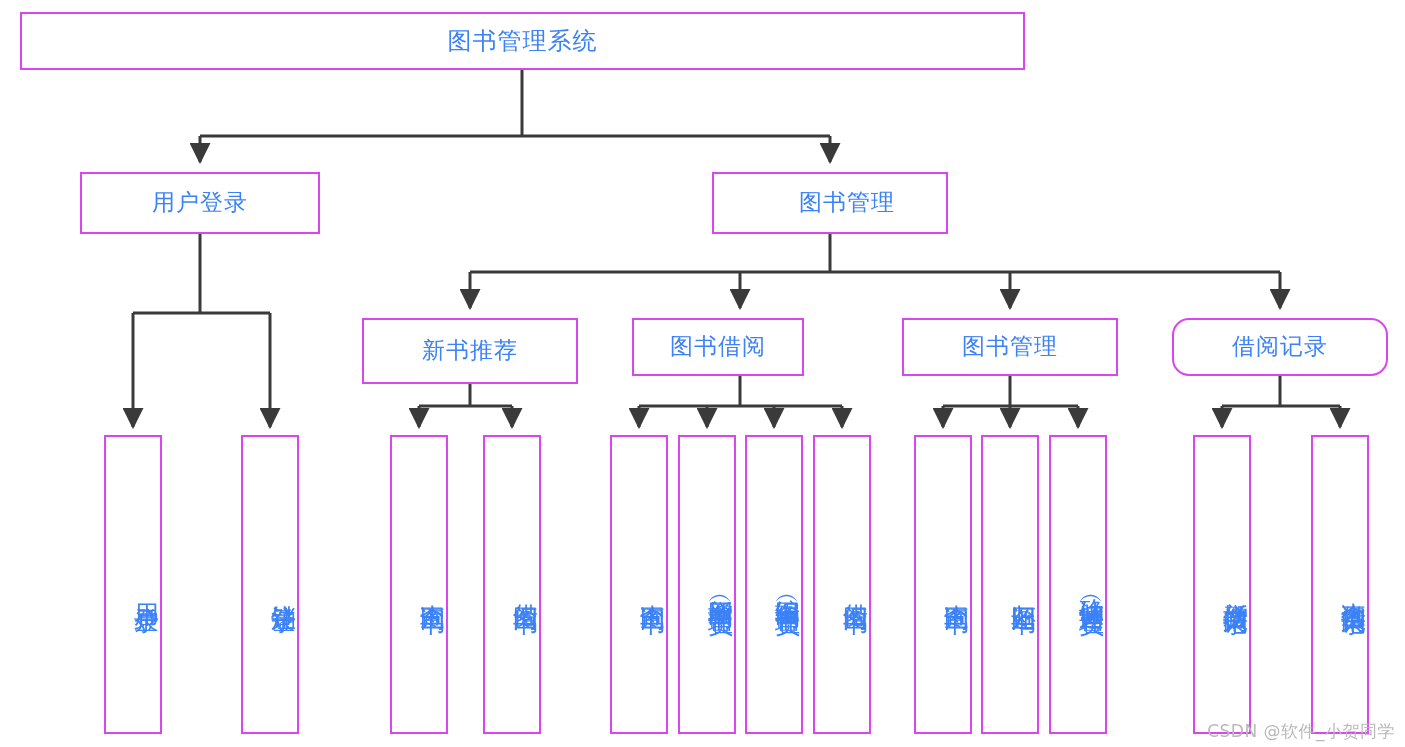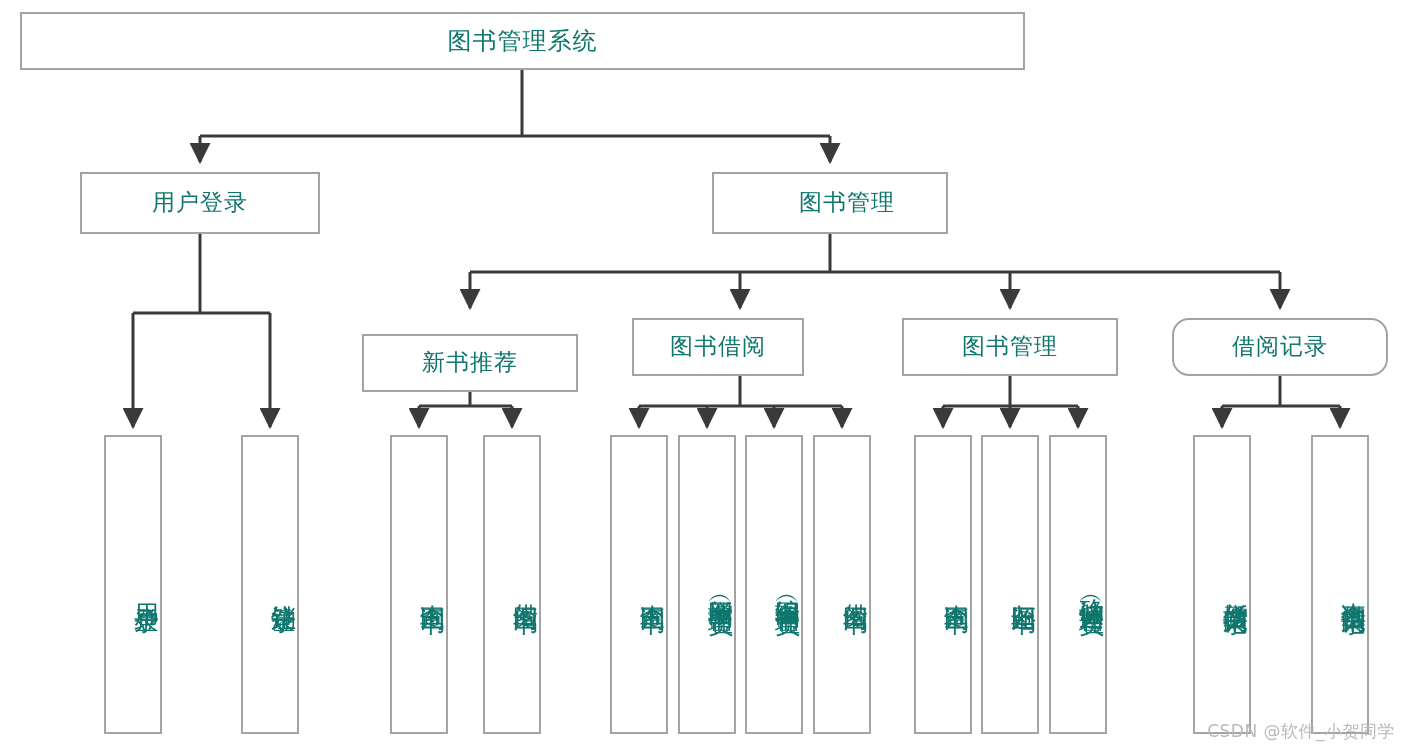--- a/index.html
+++ b/index.html
@@ -23,25 +23,25 @@
     left: 0;
     top: 0;
     width: 1405px;
     height: 747px;
     pointer-events: none;
   }
   .node {
     position: absolute;
     box-sizing: border-box;
     background: #ffffff;
-    border: 2px solid #a3a3a3;
+    border: 2px solid #d946ef;
     display: flex;
     align-items: center;
     justify-content: center;
-    color: #0f766e;
+    color: #3b82f6;
   }
   .node-h {
     font-size: 23px;
     letter-spacing: 1px;
     line-height: 1.1;
     white-space: nowrap;
   }
   .node-root {
     font-size: 24px;
   }
@@ -130,21 +130,21 @@
     <span>图书管理系统</span>
   </div>
 
   <div class="node node-h" style="left:80px; top:172px; width:240px; height:62px;">
     <span>用户登录</span>
   </div>
   <div class="node node-h" style="left:712px; top:172px; width:236px; height:62px;padding-left:34px;">
     <span>图书管理</span>
   </div>
 
-  <div class="node node-h" style="left:362px; top:334px; width:216px; height:58px;">
+  <div class="node node-h" style="left:362px; top:318px; width:216px; height:66px;">
     <span>新书推荐</span>
   </div>
   <div class="node node-h" style="left:632px; top:318px; width:172px; height:58px;">
     <span>图书借阅</span>
   </div>
   <div class="node node-h" style="left:902px; top:318px; width:216px; height:58px;">
     <span>图书管理</span>
   </div>
   <div class="node node-h" style="left:1172px; top:318px; width:216px; height:58px;border-radius:17px;">
     <span>借阅记录</span>

